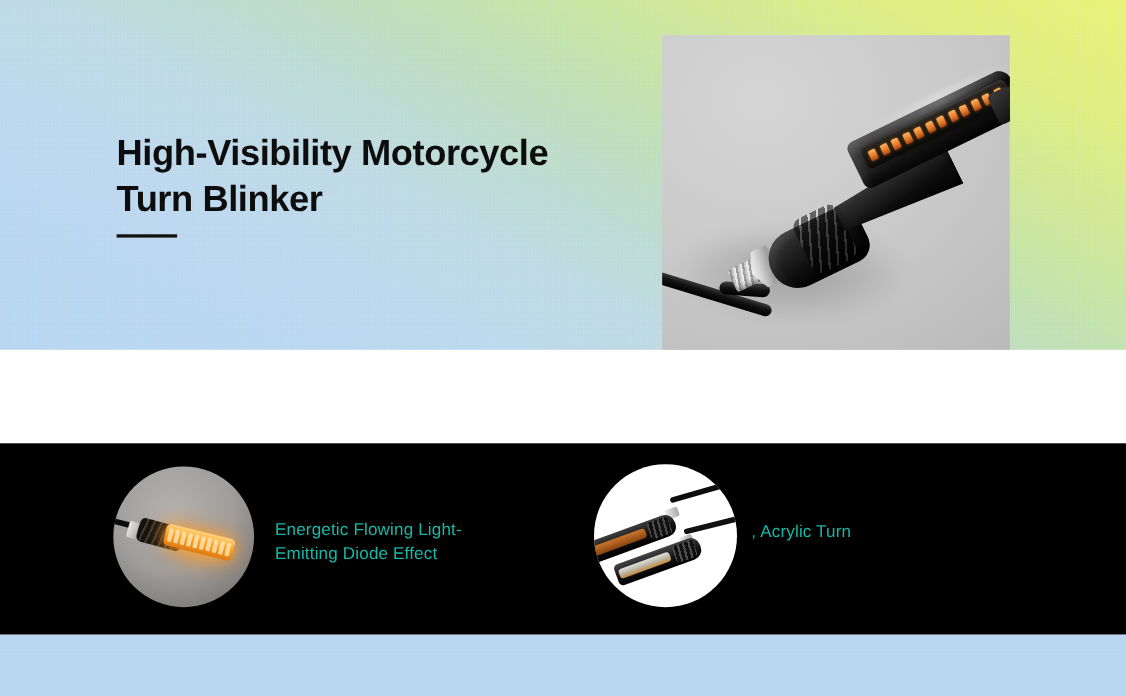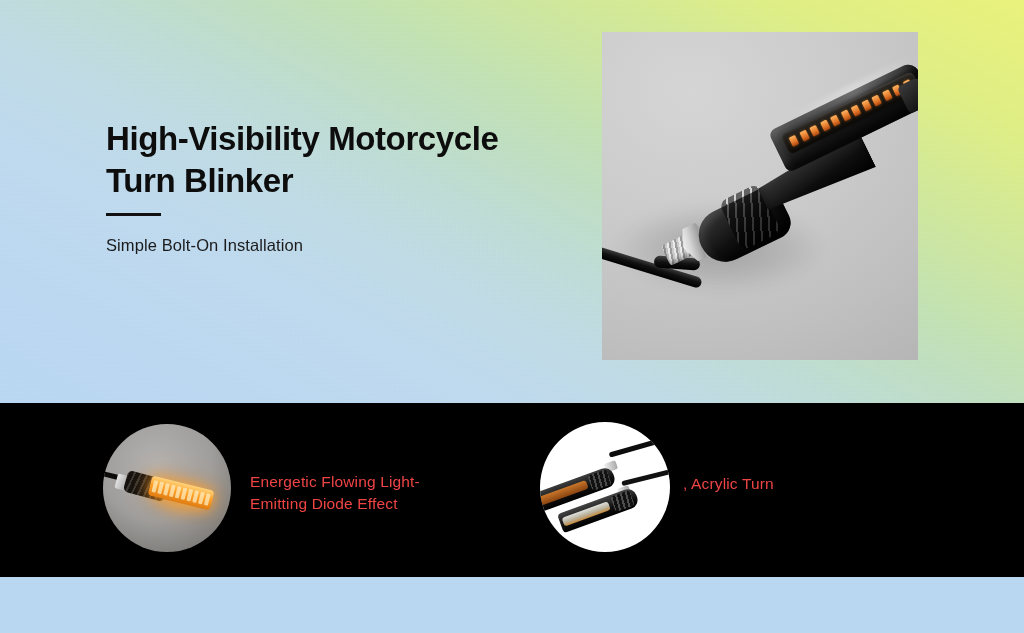--- a/index.html
+++ b/index.html
@@ -7,21 +7,21 @@
   html,body { background:#ffffff; }
   body {
     font-family:"Liberation Sans", sans-serif;
     width:1024px; height:633px; overflow:hidden; position:relative;
   }
 
   .banner { position:relative; width:1024px; height:633px; overflow:hidden; }
 
   
   .hero {
-    position:absolute; left:0; top:0; width:1024px; height:403px;
+    position:absolute; left:0; top:0; width:1024px; height:318px;
     background:
       linear-gradient(208deg,
         #e9f27a 0%,
         #dfee84 14%,
         #cfe79c 27%,
         #c4e3ae 36%,
         #bfdfc0 44%,
         #bedcd4 52%,
         #bfdbe4 61%,
         #bed9ee 72%,
@@ -230,21 +230,21 @@
   .cr-chrome1{
     position:absolute; left:50%; top:31%; width:9%; height:7%;
     background:linear-gradient(100deg,#f2f2f2,#a5a5a5); transform:rotate(-20deg); border-radius:2px;
   }
   .cr-chrome2{
     position:absolute; left:60%; top:50%; width:9%; height:7%;
     background:linear-gradient(100deg,#f0f0f0,#a0a0a0); transform:rotate(-20deg); border-radius:2px;
   }
 
   .feature-text {
-    position:absolute; color:#ef4444; font-size:15.5px; line-height:1.42;
+    position:absolute; color:#14b8a6; font-size:15.5px; line-height:1.42;
     letter-spacing:.15px; white-space:pre-line;
   }
   .feature-text.ft-1 { left:250px; top:68px; width:230px; }
   .feature-text.ft-2 { left:683px; top:70px; width:250px; }
 
   
   .footer {
     position:absolute; left:0; top:577px; width:1024px; height:56px;
     background:#b9d7f1; z-index:4;
   }
@@ -259,21 +259,20 @@
 
 <div class="banner">
 
   <section class="hero">
 
     <h1 class="headline">High-Visibility Motorcycle
 Turn Blinker</h1>
 
     <div class="divider"></div>
 
-    <p class="subtitle">Simple Bolt-On Installation</p>
 
     <figure class="hero-photo">
       <span class="hp-shadow"></span>
       <span class="hp-cable"></span>
       <span class="hp-cable2"></span>
       <span class="hp-thread"></span>
       <span class="hp-nut"></span>
       <span class="hp-boot"></span>
       <span class="hp-ribs"></span>
       <span class="hp-stalk"></span>

